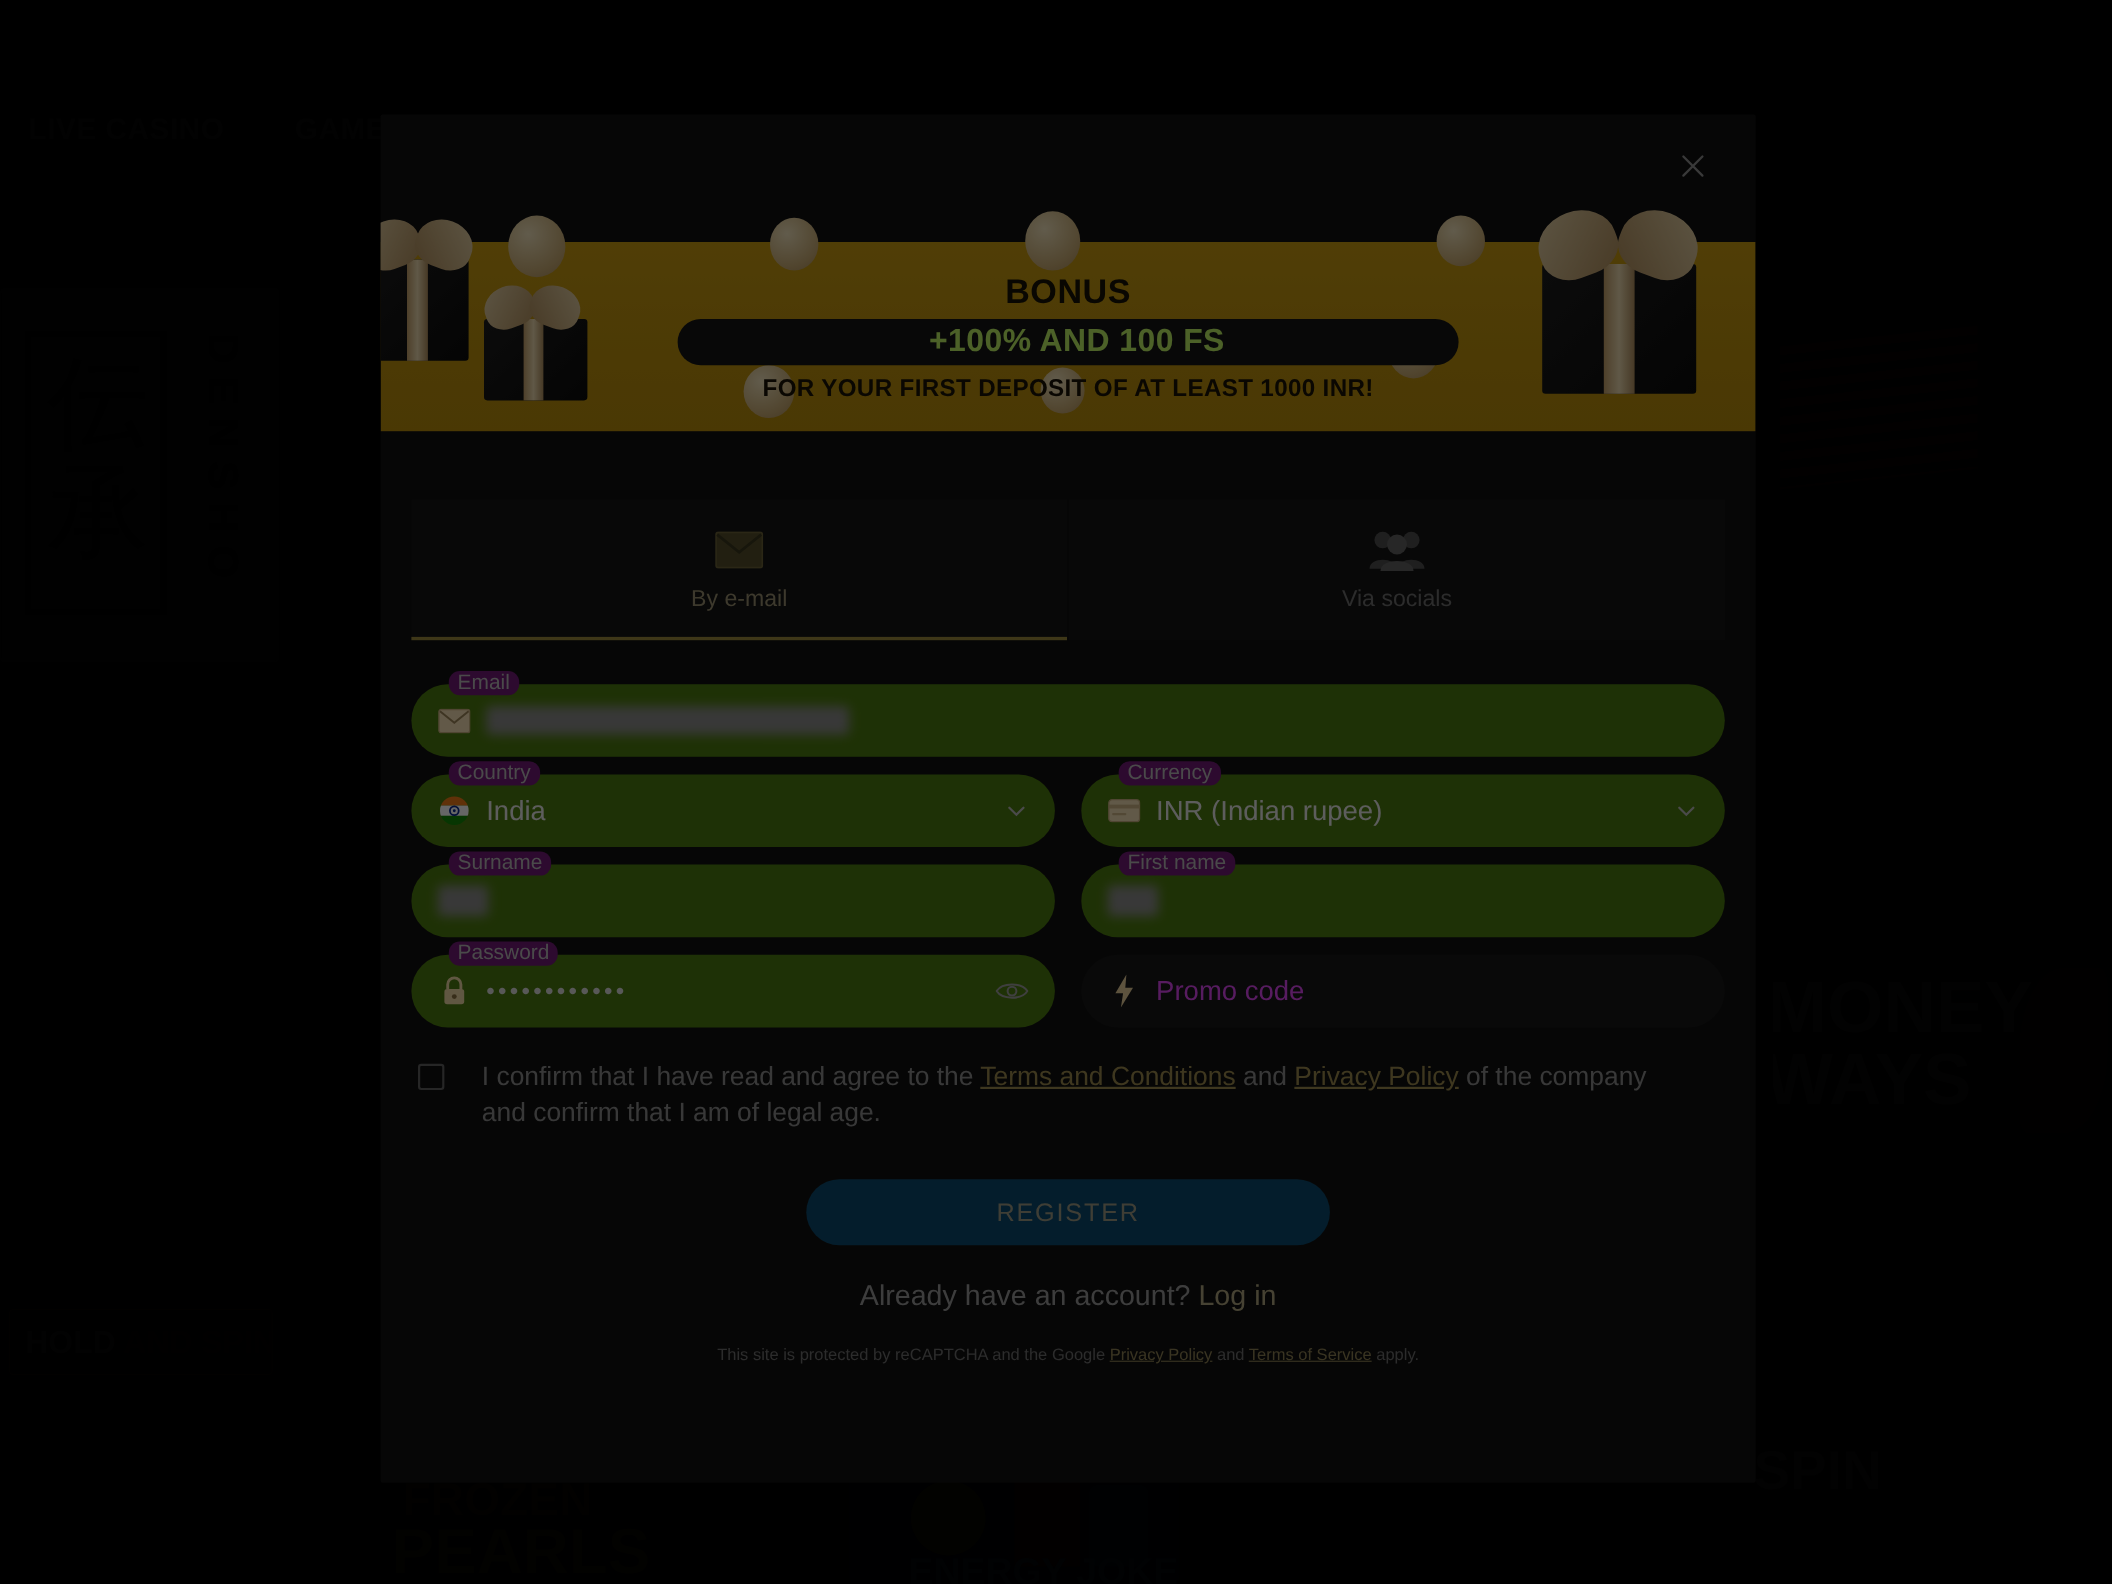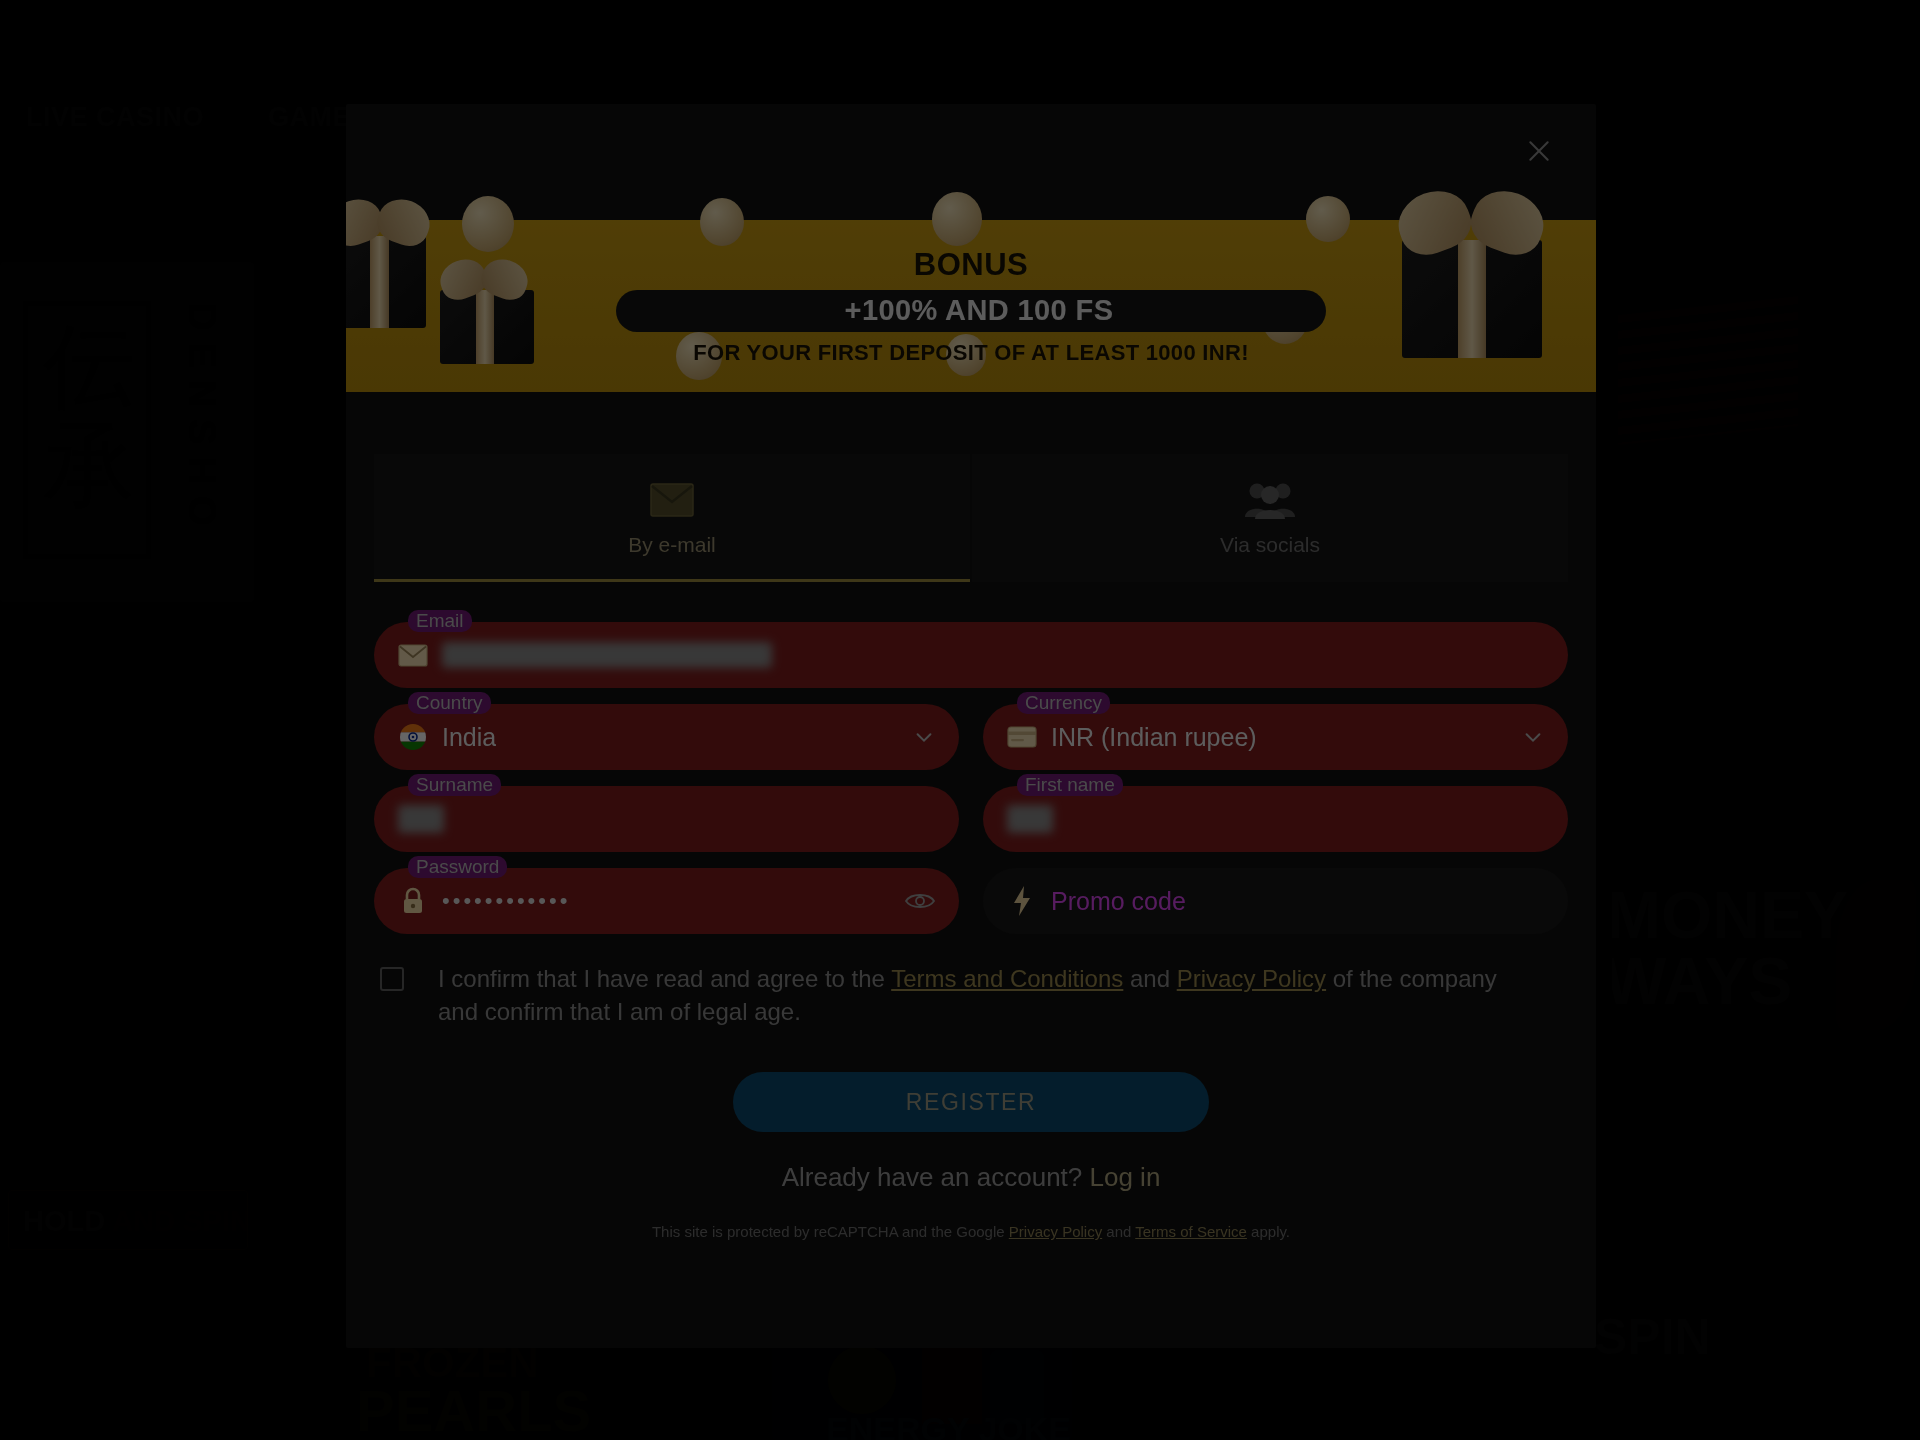--- a/index.html
+++ b/index.html
@@ -248,21 +248,21 @@
     border-radius: 21px;
     background: #161616;
     display: flex;
     align-items: center;
     justify-content: center;
     z-index: 3;
   }
   .banner-pill-text {
     font-size: 29px;
     font-weight: bold;
-    color: #e5e5e5;
+    color: #bef264;
     letter-spacing: 0.4px;
     margin-left: 16px;
   }
   .banner-sub {
     margin-top: 8px;
     font-size: 22px;
     font-weight: bold;
     color: #191306;
     letter-spacing: 0.3px;
     z-index: 3;
@@ -362,21 +362,21 @@
     color: #b9b9b9;
     background: #701a75;
     border-radius: 10px;
     z-index: 3;
     white-space: nowrap;
   }
   .field-box {
     position: relative;
     height: 66px;
     border-radius: 33px;
-    background: #7f1d1d;
+    background: #4d7c0f;
     display: flex;
     align-items: center;
     padding: 0 24px;
     gap: 14px;
   }
   .field-box.ghost {
     background: #181818;
   }
   .field-icon {
     width: 30px;

